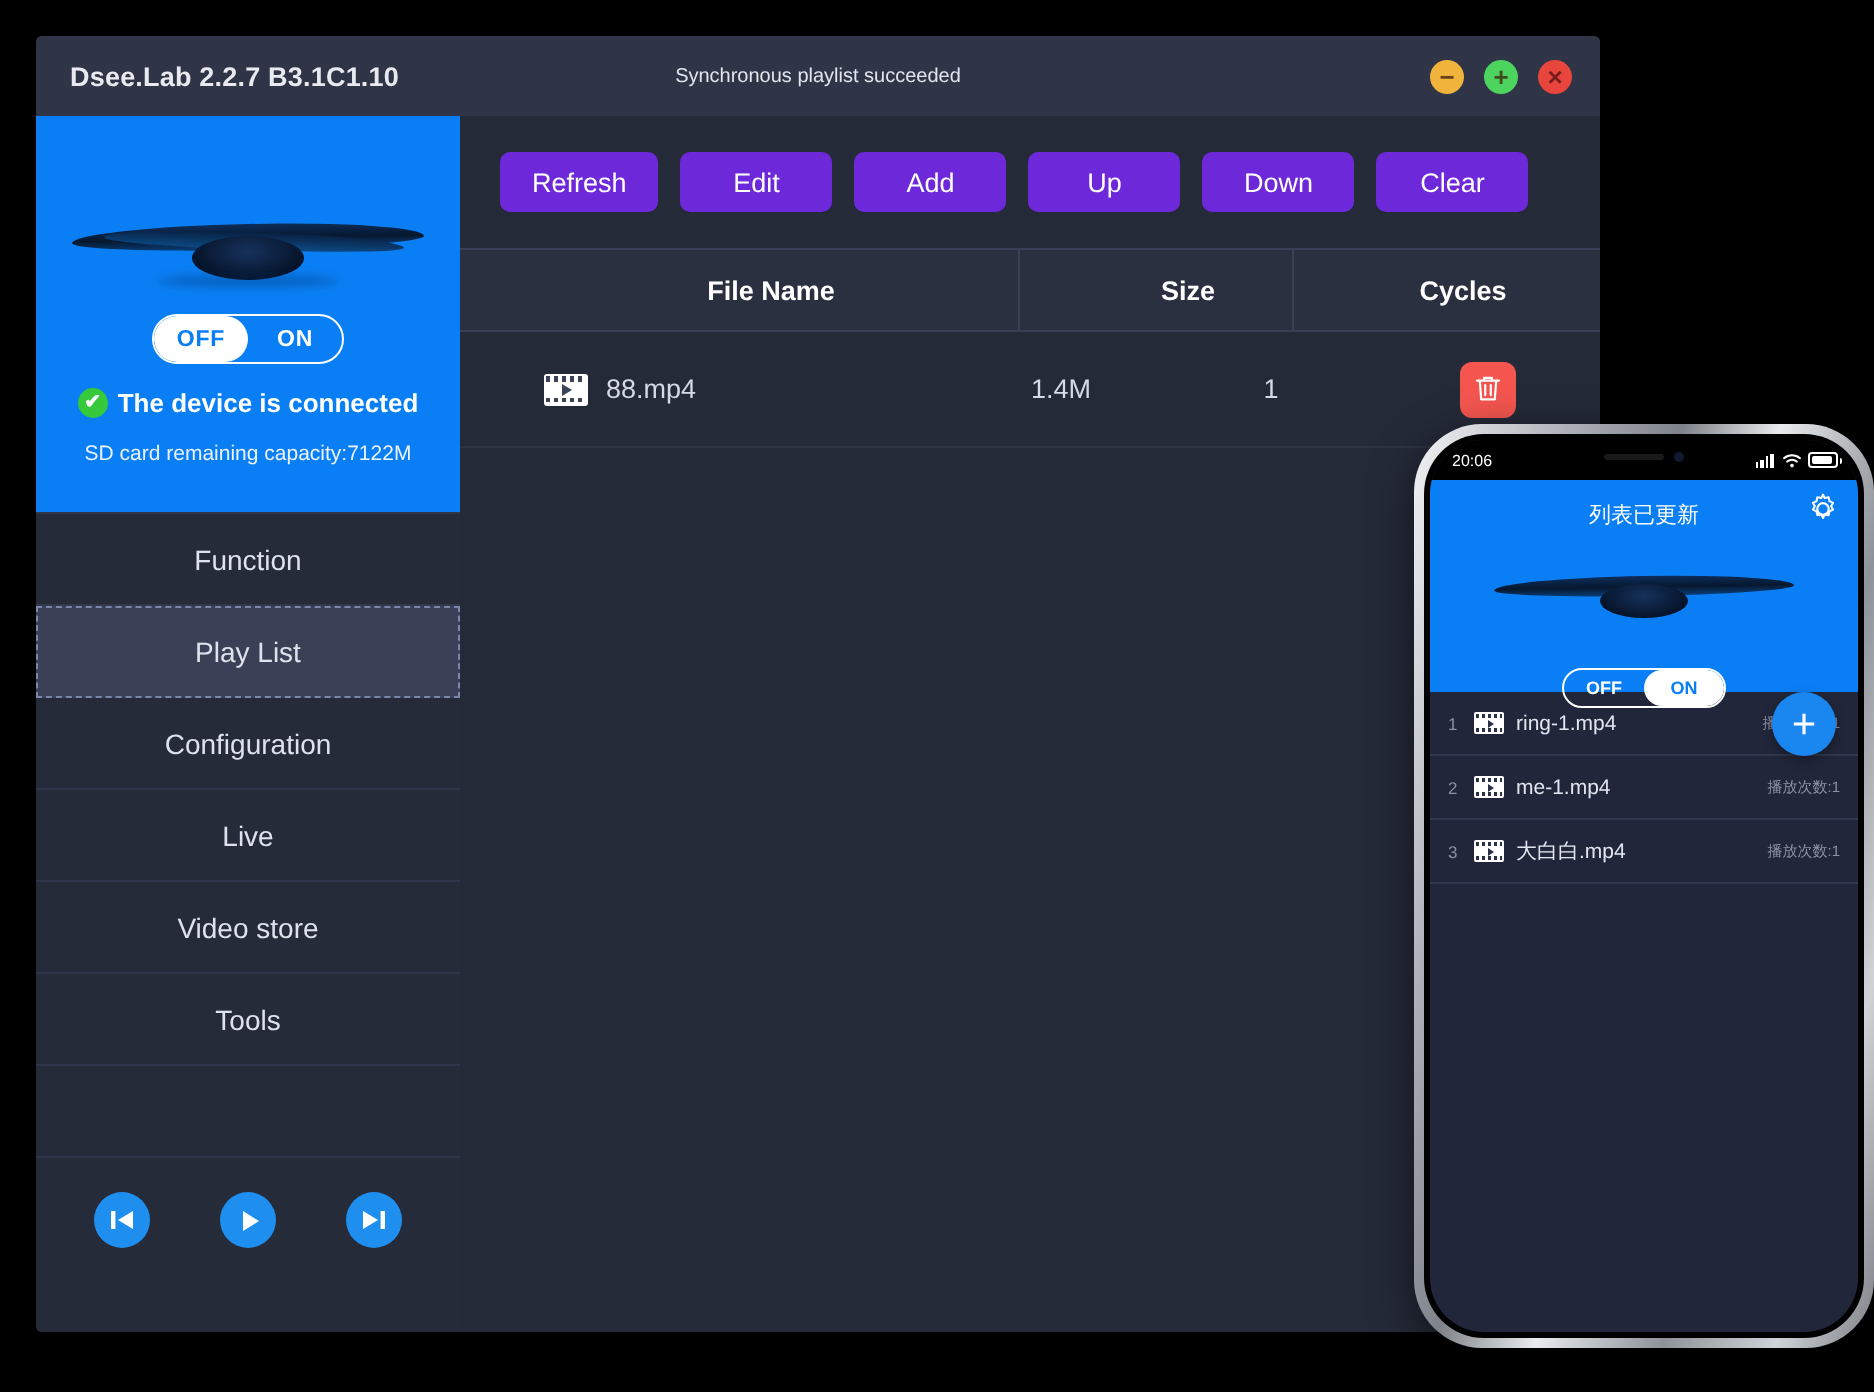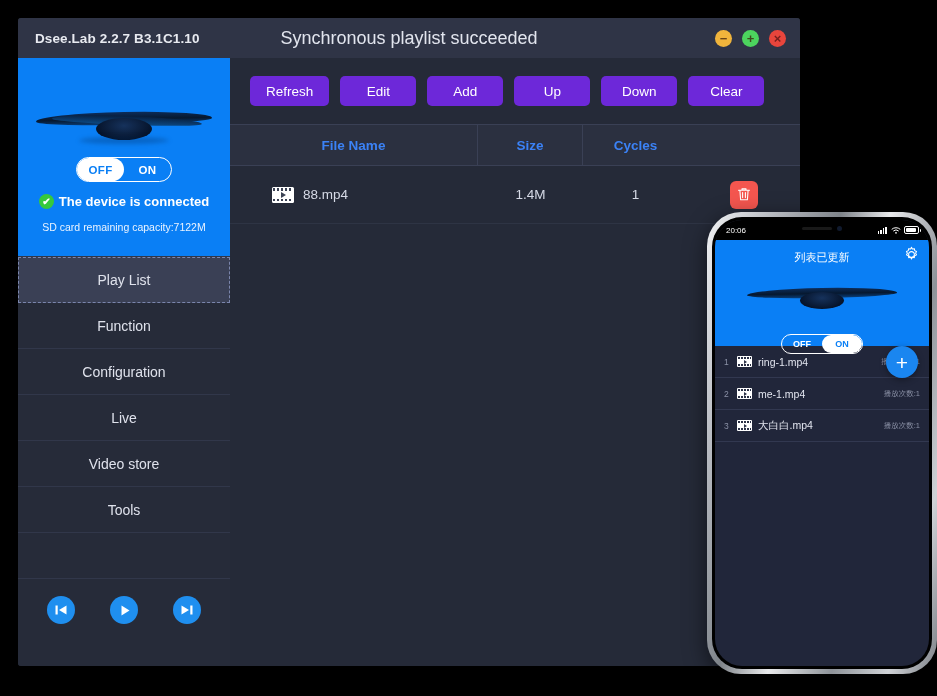--- a/index.html
+++ b/index.html
@@ -25,21 +25,21 @@
     background: #2f3446;
     display: flex; align-items: center;
   }
   #app-title {
     position: absolute; left: 17px;
     font-size: 13.5px; font-weight: bold; color: #e8eaf0;
     letter-spacing: .1px;
   }
   #status-message {
     position: absolute; left: 0; right: 0; text-align: center;
-    font-size: 18px; color: #e2e5ee;
+    font-size: 10px; color: #e2e5ee;
   }
   #window-controls {
     position: absolute; right: 14px;
     display: flex; gap: 10px; align-items: center;
   }
   .wbtn {
     width: 17px; height: 17px; border-radius: 50%;
     display: flex; align-items: center; justify-content: center;
     font-size: 13px; line-height: 1; color: rgba(60,30,10,.75);
     font-weight: bold; cursor: pointer;
@@ -144,22 +144,23 @@
   }
 
   #table { margin-top: 18px; }
   #table-head {
     display: flex; height: 42px;
     border-top: 1px solid #3a4055; border-bottom: 1px solid #3a4055;
     background: #2b3040;
   }
   #table-head .th {
     display: flex; align-items: center; justify-content: center;
-    font-size: 13.5px; font-weight: bold; color: #3b82f6;
+    font-size: 13.5px; font-weight: bold; color: #ffffff;
     border-right: 1px solid #3a4055;
+    margin-left: 32px;
   }
   #table-head .th:last-child { border-right: none; }
   .col-name { width: 248px; }
   .col-size { width: 105px; }
   .col-cycles { width: 105px; }
   .col-op { width: 112px; }
 
   .table-row {
     display: flex; height: 58px; align-items: center;
     border-bottom: 1px solid #2e3444;
@@ -366,25 +367,25 @@
             <div class="seg on">ON</div>
           </div>
           <div id="device-status">
             <span class="check-icon">✔</span>
             <span>The device is connected</span>
           </div>
           <div id="sd-capacity">SD card remaining capacity:7122M</div>
         </div>
 
         <div id="nav-list">
+          <div class="nav-item">
+            <span>Function</span>
+          </div>
           <div class="nav-item active">
             <span>Play List</span>
-          </div>
-          <div class="nav-item">
-            <span>Function</span>
           </div>
           <div class="nav-item">
             <span>Configuration</span>
           </div>
           <div class="nav-item">
             <span>Live</span>
           </div>
           <div class="nav-item">
             <span>Video store</span>
           </div>

